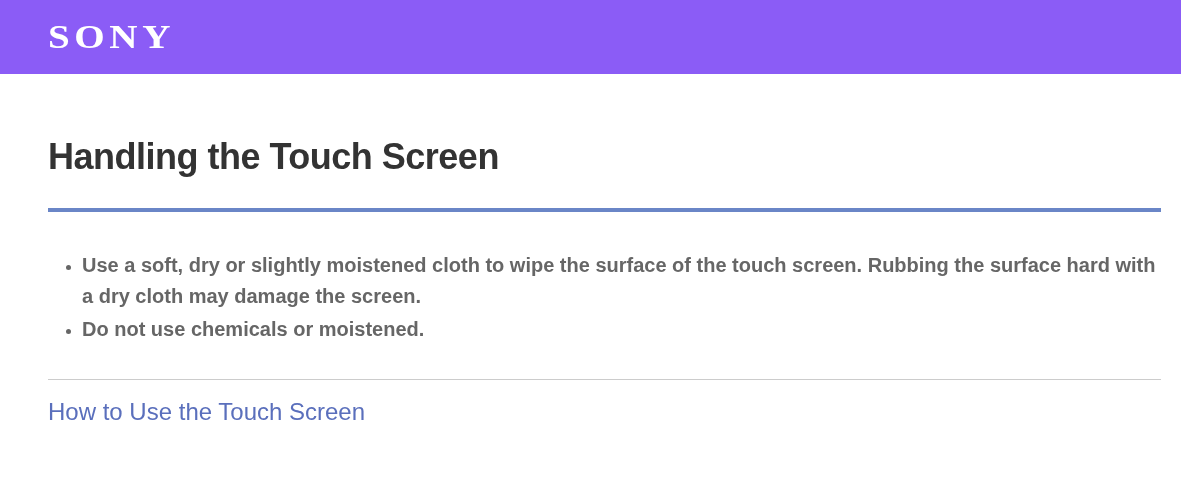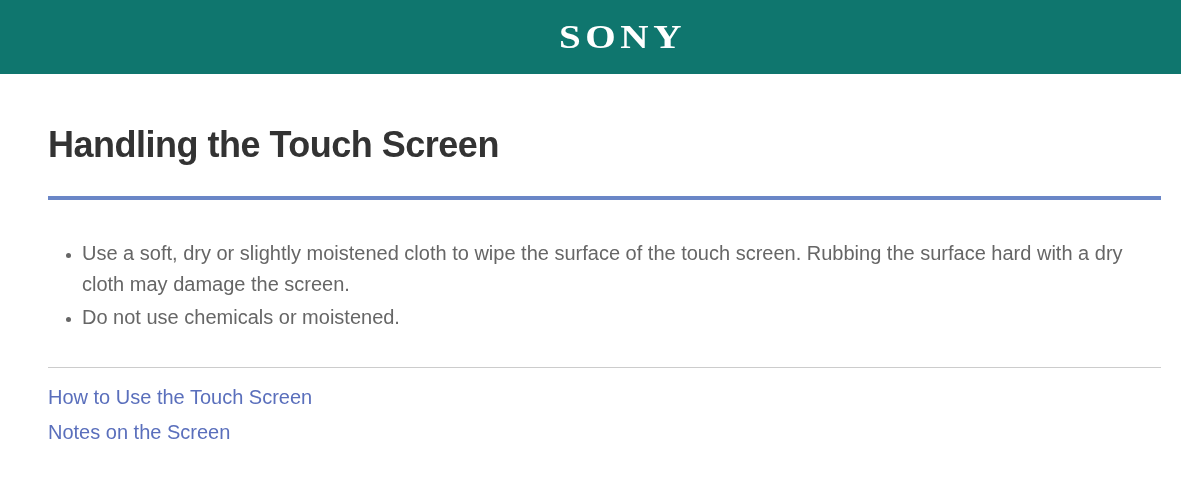--- a/index.html
+++ b/index.html
@@ -1,27 +1,27 @@
 <!DOCTYPE html>
 <html><head>
   <meta charset="utf-8">
   <style>
     * { box-sizing: border-box; margin: 0; padding: 0; }
     html, body { width: 1181px; font-family: Arial, Helvetica, sans-serif; background: #fff; color: #333; }
-    .header { background: #0f766e; height: 74px; display: flex; align-items: center; padding-left: 48px; justify-content: center; }
+    .header { background: #8b5cf6; height: 74px; display: flex; align-items: center; padding-left: 48px; }
     .logo { color: #fff; font-family: "Times New Roman", serif; font-weight: 700; font-size: 34px; letter-spacing: 4px; transform: scaleX(1.15); transform-origin: left center; }
-    .content { padding: 50px 20px 0 48px; }
+    .content { padding: 50px 20px 0 48px; margin-top: 12px; }
     .title { font-size: 36px; font-weight: 700; color: #333; letter-spacing: -0.5px; }
     .rule { height: 4px; background: #6a86c7; margin-top: 30px; margin-bottom: 38px; }
-    ul.bullets { list-style: disc; padding-left: 34px; color: #666; }
+    ul.bullets { list-style: disc; padding-left: 34px; color: #666; font-weight: bold; }
     ul.bullets li { font-size: 20px; line-height: 1.55; margin-bottom: 2px; color: #666; }
     ul.bullets li::marker { color: #666; font-size: 16px; }
     .divider { border: none; border-top: 1px solid #ccc; margin-top: 34px; margin-bottom: 18px; }
     .related-heading { font-size: 19px; font-weight: 700; color: #333; margin-bottom: 14px; }
-    .link-item { display: block; font-size: 20px; color: #5a6fbc; text-decoration: none; margin-bottom: 12px; cursor: pointer; }
+    .link-item { display: block; font-size: 24px; color: #5a6fbc; text-decoration: none; margin-bottom: 12px; cursor: pointer; }
   </style>
 </head>
 <body>
 
 <div class="header">
   <div class="logo">SONY</div>
 </div>
 
 <div class="content">
   <h1 class="title">Handling the Touch Screen</h1>
@@ -29,14 +29,13 @@
 
   <ul class="bullets">
     <li>Use a soft, dry or slightly moistened cloth to wipe the surface of the touch screen. Rubbing the surface hard with a dry cloth may damage the screen.</li>
     <li>Do not use chemicals or moistened.</li>
   </ul>
 
   <hr class="divider">
 
 
   <a class="link-item">How to Use the Touch Screen</a>
-  <a class="link-item">Notes on the Screen</a>
 </div>
 
 </body></html>

